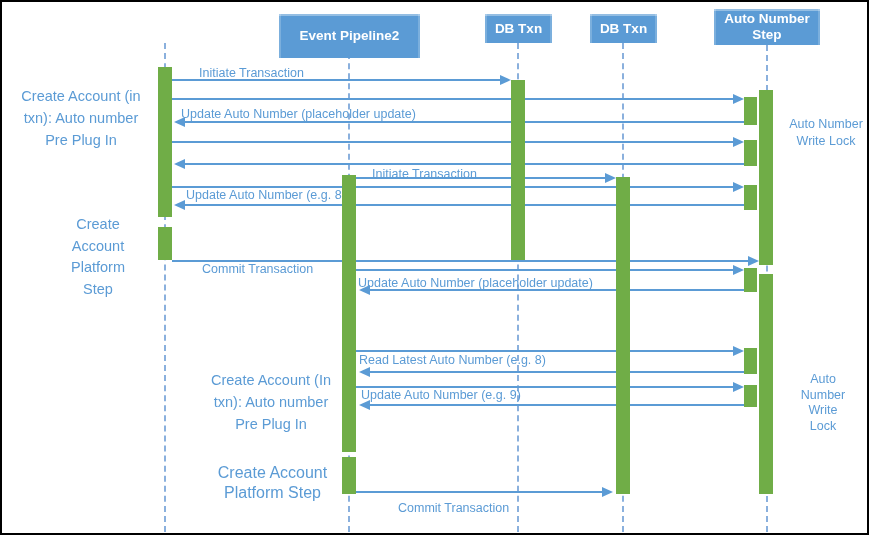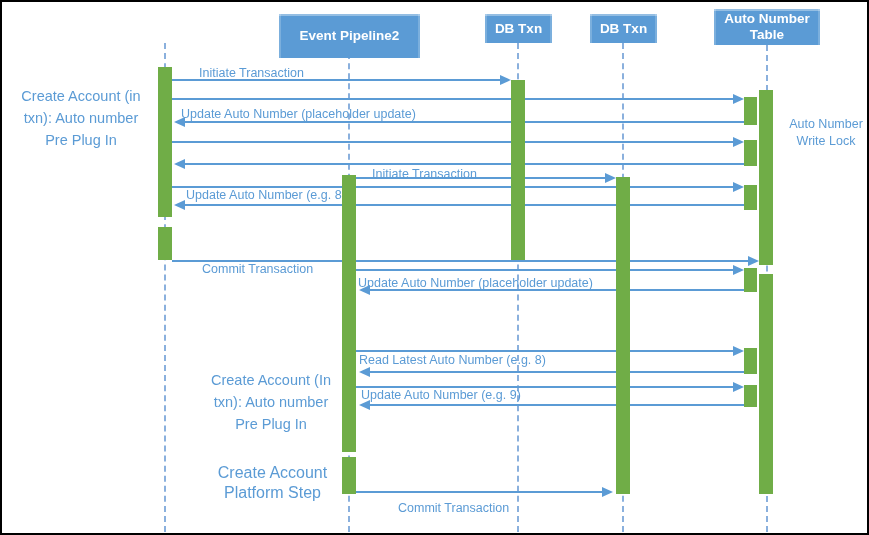--- a/index.html
+++ b/index.html
@@ -24,21 +24,21 @@
 
   <div class="lifeline" style="left:162px;top:41px;height:489px;"></div>
   <div class="lifeline" style="left:346px;top:41px;height:489px;"></div>
   <div class="lifeline" style="left:515px;top:41px;height:489px;"></div>
   <div class="lifeline" style="left:620px;top:41px;height:489px;"></div>
   <div class="lifeline" style="left:764px;top:43px;height:487px;"></div>
 
   <div class="actor-box" style="left:277px;top:12px;width:141px;height:44px;">Event Pipeline2</div>
   <div class="actor-box" style="left:483px;top:12px;width:67px;height:29px;">DB Txn</div>
   <div class="actor-box" style="left:588px;top:12px;width:67px;height:29px;">DB Txn</div>
-  <div class="actor-box" style="left:712px;top:7px;width:106px;height:36px;">Auto Number Table</div>
+  <div class="actor-box" style="left:712px;top:7px;width:106px;height:36px;">Auto Number Step</div>
 
   <div class="mlabel" style="left:197px;top:64px;">Initiate Transaction</div>
   <div class="mline" style="left:170px;top:77px;width:328px;"></div>
   <div class="arr-r" style="left:498px;top:73px;"></div>
 
   <div class="mline" style="left:170px;top:96px;width:561px;"></div>
   <div class="arr-r" style="left:731px;top:92px;"></div>
 
   <div class="mlabel" style="left:179px;top:105px;">Update Auto Number (placeholder update)</div>
   <div class="mline" style="left:183px;top:119px;width:561px;"></div>
@@ -101,21 +101,29 @@
   <div class="bar lock" style="left:742px;top:95px;height:28px;"></div>
   <div class="bar lock" style="left:742px;top:138px;height:26px;"></div>
   <div class="bar lock" style="left:742px;top:183px;height:25px;"></div>
   <div class="bar lock" style="left:742px;top:266px;height:24px;"></div>
   <div class="bar lock" style="left:742px;top:346px;height:26px;"></div>
   <div class="bar lock" style="left:742px;top:383px;height:22px;"></div>
 
   <div class="note" style="left:0px;top:83px;width:158px;font-size:14.5px;line-height:22px;">Create Account (in
 txn): Auto number
 Pre Plug In</div>
+  <div class="note" style="left:57px;top:212px;width:78px;font-size:14.5px;line-height:21.5px;">Create
+Account
+Platform
+Step</div>
   <div class="note" style="left:198px;top:367px;width:142px;font-size:14.5px;line-height:22px;">Create Account (In
 txn): Auto number
 Pre Plug In</div>
   <div class="note" style="left:198px;top:461px;width:145px;font-size:16px;line-height:20px;">Create Account
 Platform Step</div>
   <div class="note" style="left:779px;top:114px;width:90px;font-size:12.5px;line-height:17px;">Auto Number
 Write Lock</div>
+  <div class="note" style="left:792px;top:370px;width:58px;font-size:12.5px;line-height:15.5px;">Auto
+Number
+Write
+Lock</div>
 
 </div>
 
 </body></html>

